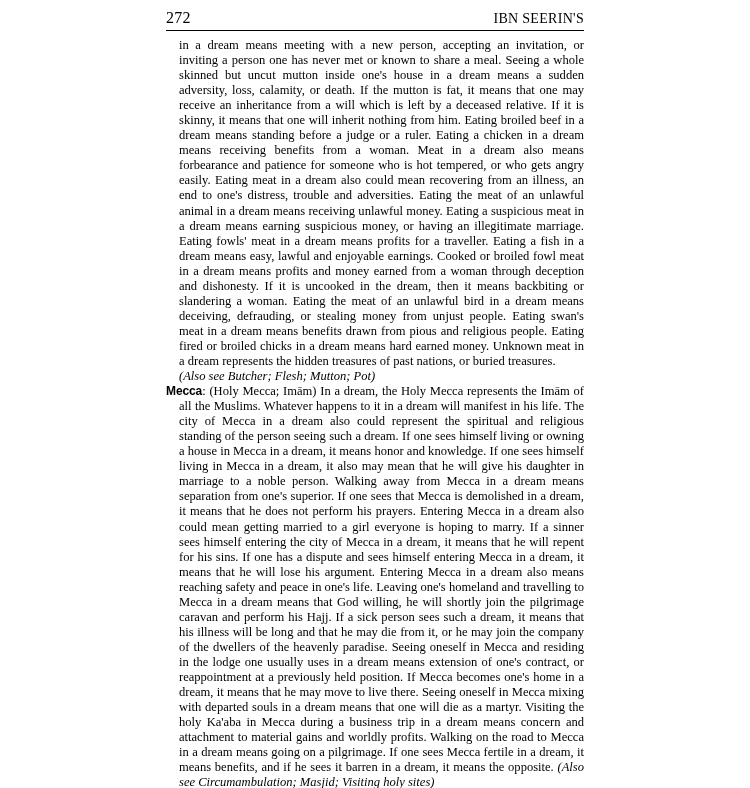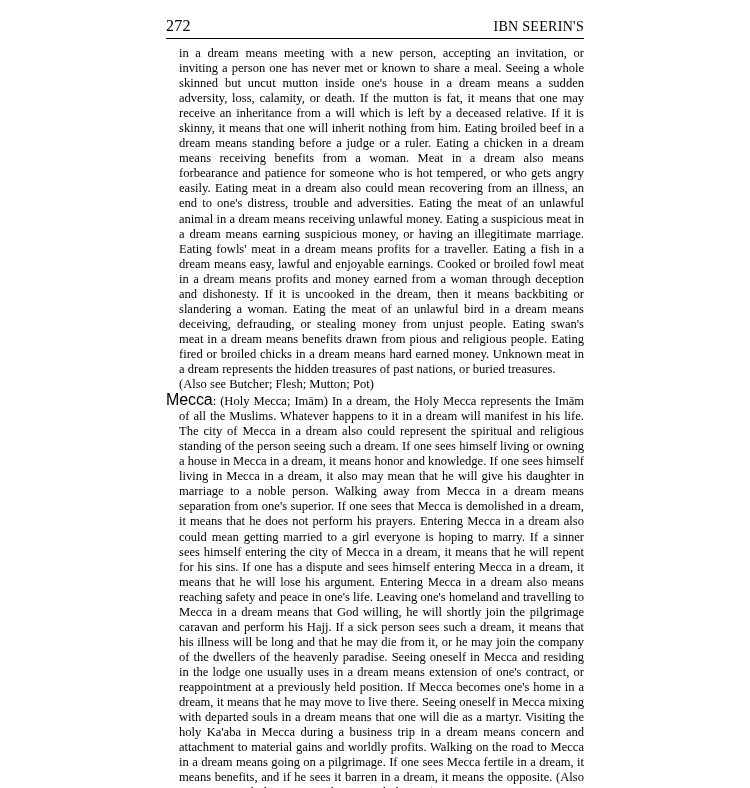--- a/index.html
+++ b/index.html
@@ -19,21 +19,21 @@
     position: absolute;
     left: 166px;
     top: 0;
     width: 418px;
   }
   .running-head {
     display: flex;
     justify-content: space-between;
     align-items: baseline;
     font-size: 15.5px;
-    padding-top: 17px;
+    padding-top: 9px;
     letter-spacing: 0.2px;
     text-align: center;
   }
   .folio {
     font-size: 16px;
   }
   .book-title {
     font-size: 14px;
     letter-spacing: 0.3px;
   }
@@ -62,25 +62,26 @@
     text-indent: 0;
   }
   
   p.entry {
     margin: 0;
     padding-left: 13px;
     text-indent: -13px;
   }
   .term {
     font-family: "Liberation Sans", "DejaVu Sans", sans-serif;
-    font-weight: normal;
-    font-size: 16px;
+    font-weight: bold;
+    font-size: 12px;
     letter-spacing: -0.1px;
   }
   .xref {
+    font-style: italic;
     margin-top: 13px;
   }
 </style>
 </head>
 <body>
 
 <div class="page">
 
   <div class="running-head">
     <span class="folio">272</span>

